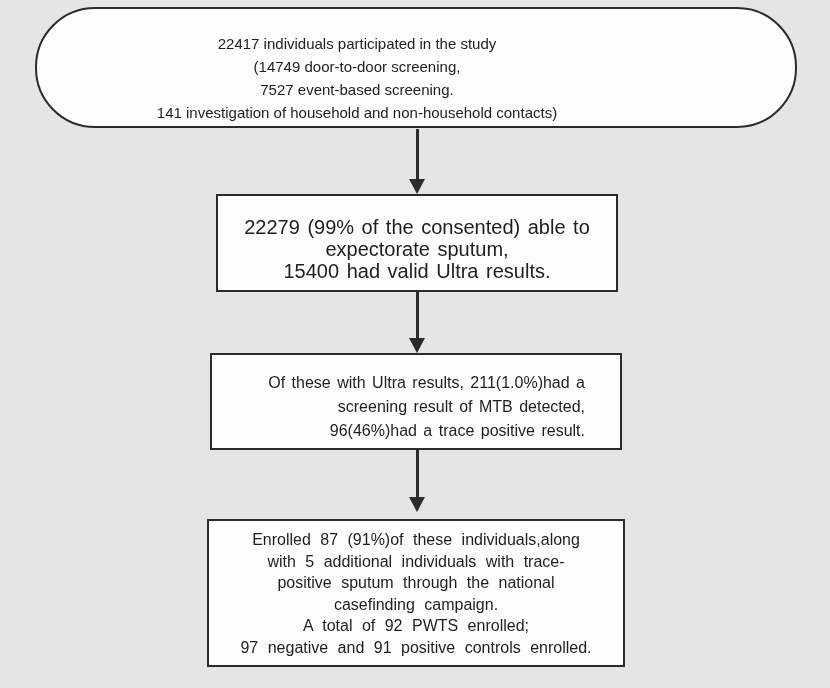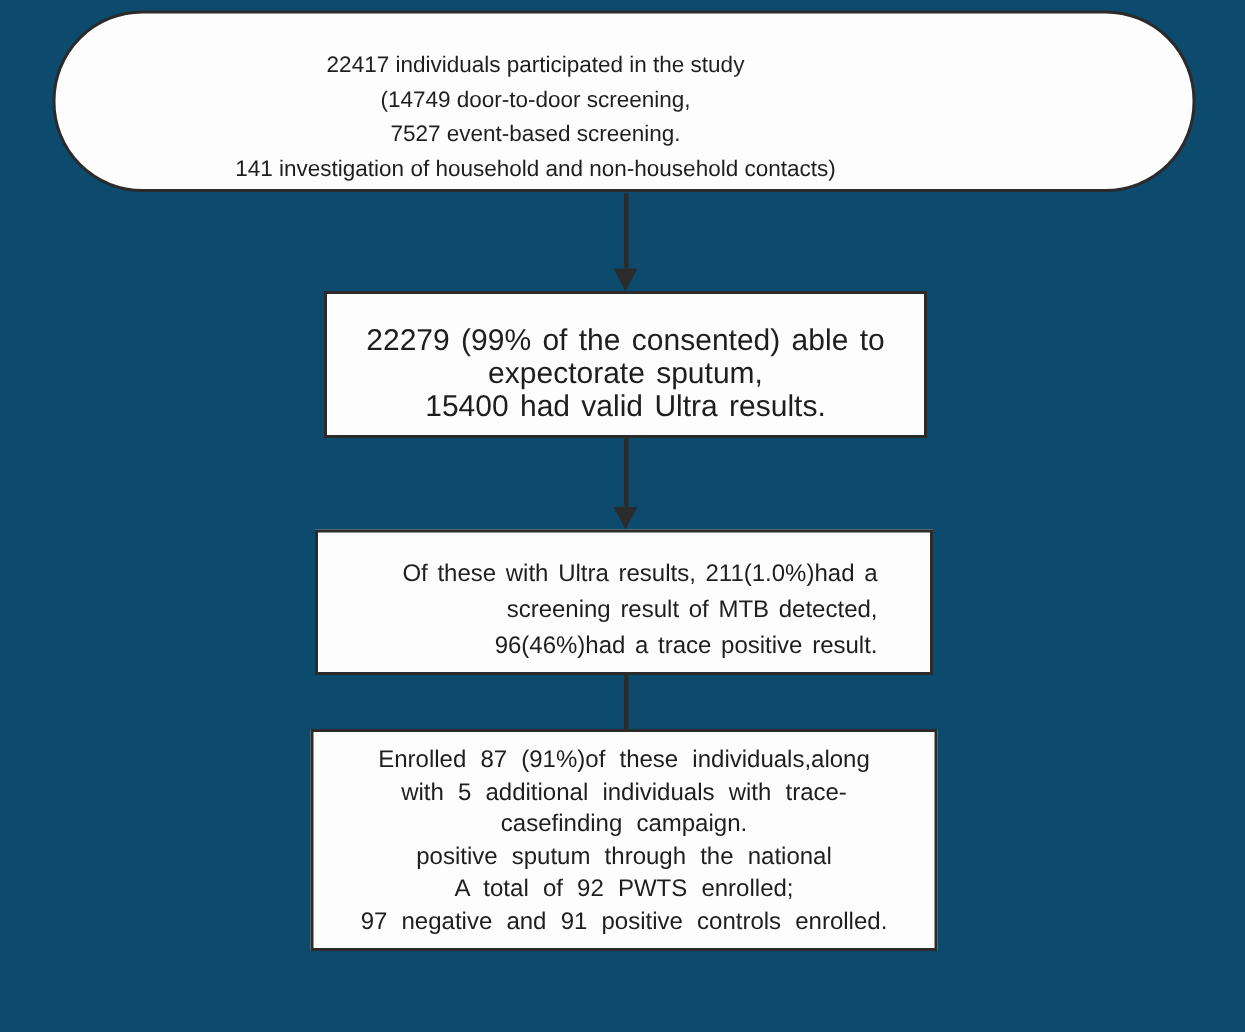--- a/index.html
+++ b/index.html
@@ -4,21 +4,21 @@
 <style>
   html, body {
     margin: 0;
     padding: 0;
     background: #ffffff;
   }
   .canvas {
     position: relative;
     width: 830px;
     height: 688px;
-    background: #0c4a6e;
+    background: #e5e5e5;
     font-family: "Liberation Sans", sans-serif;
     color: #1e1e1e;
     overflow: hidden;
   }
   .node {
     position: absolute;
     box-sizing: border-box;
     border: 2px solid #2b2b2b;
     background: #fdfdfd;
   }
@@ -55,21 +55,21 @@
     left: 210px; top: 353px;
     width: 412px; height: 97px;
     padding: 16px 35px 0 5px;
     line-height: 24px;
     font-size: 16px;
     word-spacing: 2px;
     text-align: right;
   }
   
   .n4 {
-    left: 207px; top: 486px;
+    left: 207px; top: 519px;
     width: 418px; height: 148px;
     padding-top: 8px;
     line-height: 21.5px;
     font-size: 16px;
     word-spacing: 5px;
     text-align: center;
   }
   
   .arrow {
     position: absolute;
@@ -131,19 +131,19 @@
   </div>
 
   <div class="arrow a3">
     <div class="shaft"></div>
     <div class="head"></div>
   </div>
 
   <div class="node n4">
     <div class="line">Enrolled 87 (91%)of these individuals,along</div>
     <div class="line">with 5 additional individuals with trace-</div>
+    <div class="line">positive sputum through the national</div>
     <div class="line">casefinding campaign.</div>
-    <div class="line">positive sputum through the national</div>
     <div class="line">A total of 92 PWTS enrolled;</div>
     <div class="line">97 negative and 91 positive controls enrolled.</div>
   </div>
 
 </div>
 
 </body></html>

